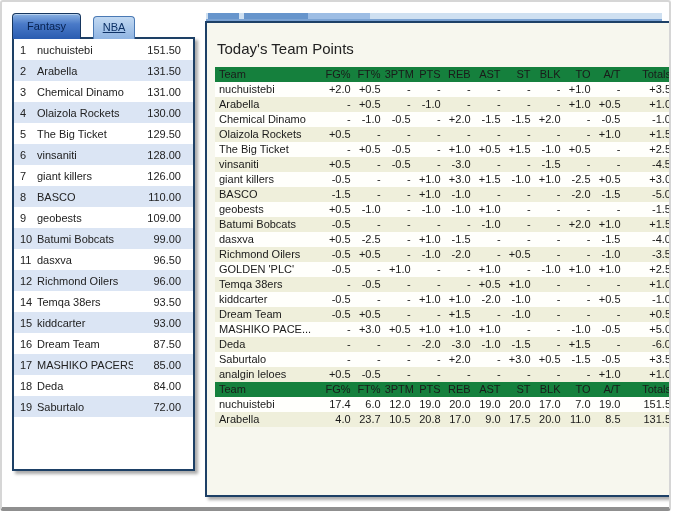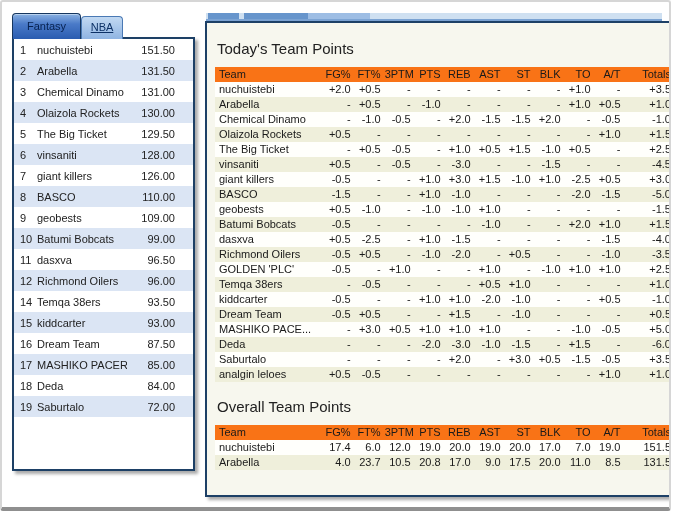--- a/index.html
+++ b/index.html
@@ -13,44 +13,44 @@
   .topstrip .seg{position:absolute;top:0;height:6px;}
   .seg1{left:2px;width:31px;background:#6795cc;}
   .seg2{left:38px;width:64px;background:#6795cc;}
   .seg3{left:102px;width:62px;background:#9dbde4;}
 
   
   .tab{position:absolute;text-align:center;cursor:pointer;border-radius:4px 4px 0 0;}
   .tab-fantasy{left:10px;top:11px;width:67px;height:25px;line-height:24px;
      background:linear-gradient(180deg,#8ab1e2 0%,#4a7ac8 40%,#2a5cb0 100%);
      border:1px solid #16365f;border-bottom:0;color:#06214f;box-shadow:inset 0 1px 0 #b9d2ef;z-index:3;text-align:center;}
-  .tab-nba{left:79px;top:14px;width:40px;height:22px;line-height:21px;
+  .tab-nba{left:91px;top:14px;width:40px;height:22px;line-height:21px;
      background:linear-gradient(180deg,#c2d9f2 0%,#8fb4e2 100%);
      border:1px solid #4a79b4;border-bottom:0;color:#0d3166;z-index:2;text-decoration:underline;}
 
   
   .sidebar{position:absolute;left:10px;top:35px;width:179px;height:430px;
      border:2px solid #1d4066;background:#fff;box-shadow:3px 3px 3px #aaa;z-index:1;}
   .srow{display:flex;align-items:center;height:21px;padding:0 0 0 6px;color:#222;}
   .srow:nth-child(even){background:#dbe5f4;}
   .srow .rk{width:17px;flex:none;}
   .srow .nm{flex:1;overflow:hidden;white-space:nowrap;}
-  .srow .sc{flex:none;width:48px;text-align:right;padding-right:18px;}
+  .srow .sc{flex:none;width:48px;text-align:right;padding-right:12px;}
 
   
   .main{position:absolute;left:203px;top:19px;width:458px;height:472px;
      border:2px solid #1d4066;background:#f7f7ee;box-shadow:3px 3px 3px #aaa;
      padding:0 8px 0 8px;box-sizing:content-box;}
   .section-title{margin:17px 0 10px 2px;font-size:15px;color:#222;}
   .section-title.overall{margin-top:16px;}
   table{border-collapse:collapse;table-layout:fixed;width:100%;font-size:11px;}
   th,td{padding:1px 2px;line-height:13px;text-align:right;font-weight:normal;
         white-space:nowrap;overflow:hidden;}
   th.team-col,td.team-col{text-align:left;padding-left:4px;}
-  thead tr{background:#f97316;}
+  thead tr{background:#15803d;}
   tbody tr:nth-child(odd){background:#fffffc;}
   tbody tr:nth-child(even){background:#efefdb;}
   col.c-team{width:23.5%;}
   col.c-stat{width:6.55%;}
   col.c-tot{width:11%;}
 </style>
 </head>
 <body>
 
 <div class="page">
@@ -468,21 +468,20 @@
             <td>-</td>
             <td>-</td>
             <td>-</td>
             <td>-</td>
             <td>-</td>
             <td>+1.0</td>
             <td>+1.0</td>
           </tr>
         </tbody>
     </table>
-    <div class="section-title overall">Overall Team Points</div>
     <table id="overall-table">
       <colgroup>
           <col class="c-team">
           <col class="c-stat">
           <col class="c-stat">
           <col class="c-stat">
           <col class="c-stat">
           <col class="c-stat">
           <col class="c-stat">
           <col class="c-stat">

